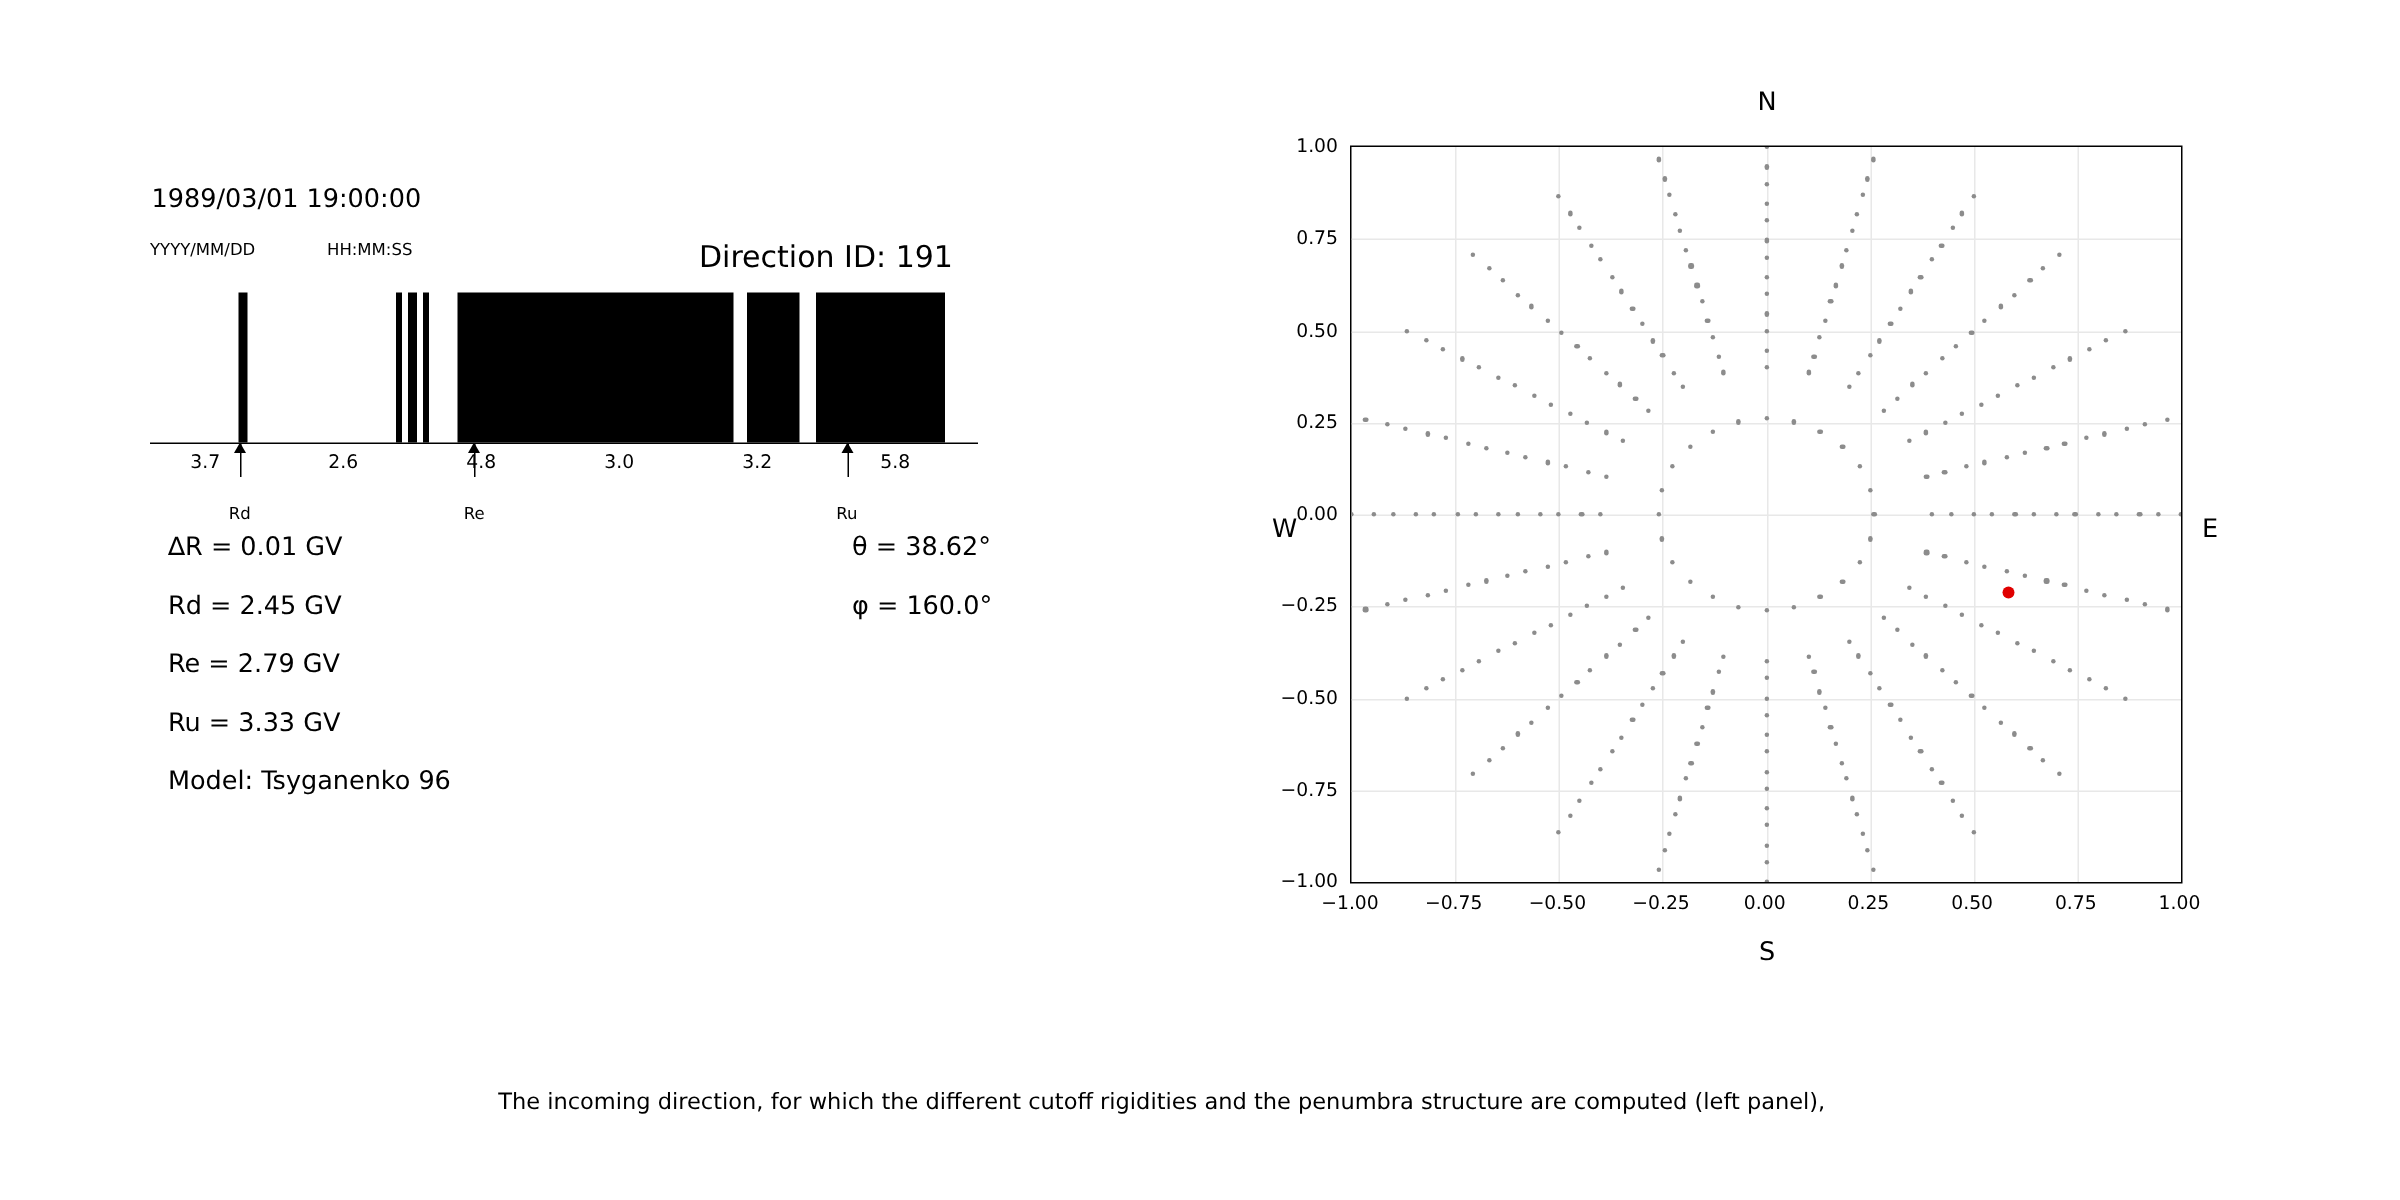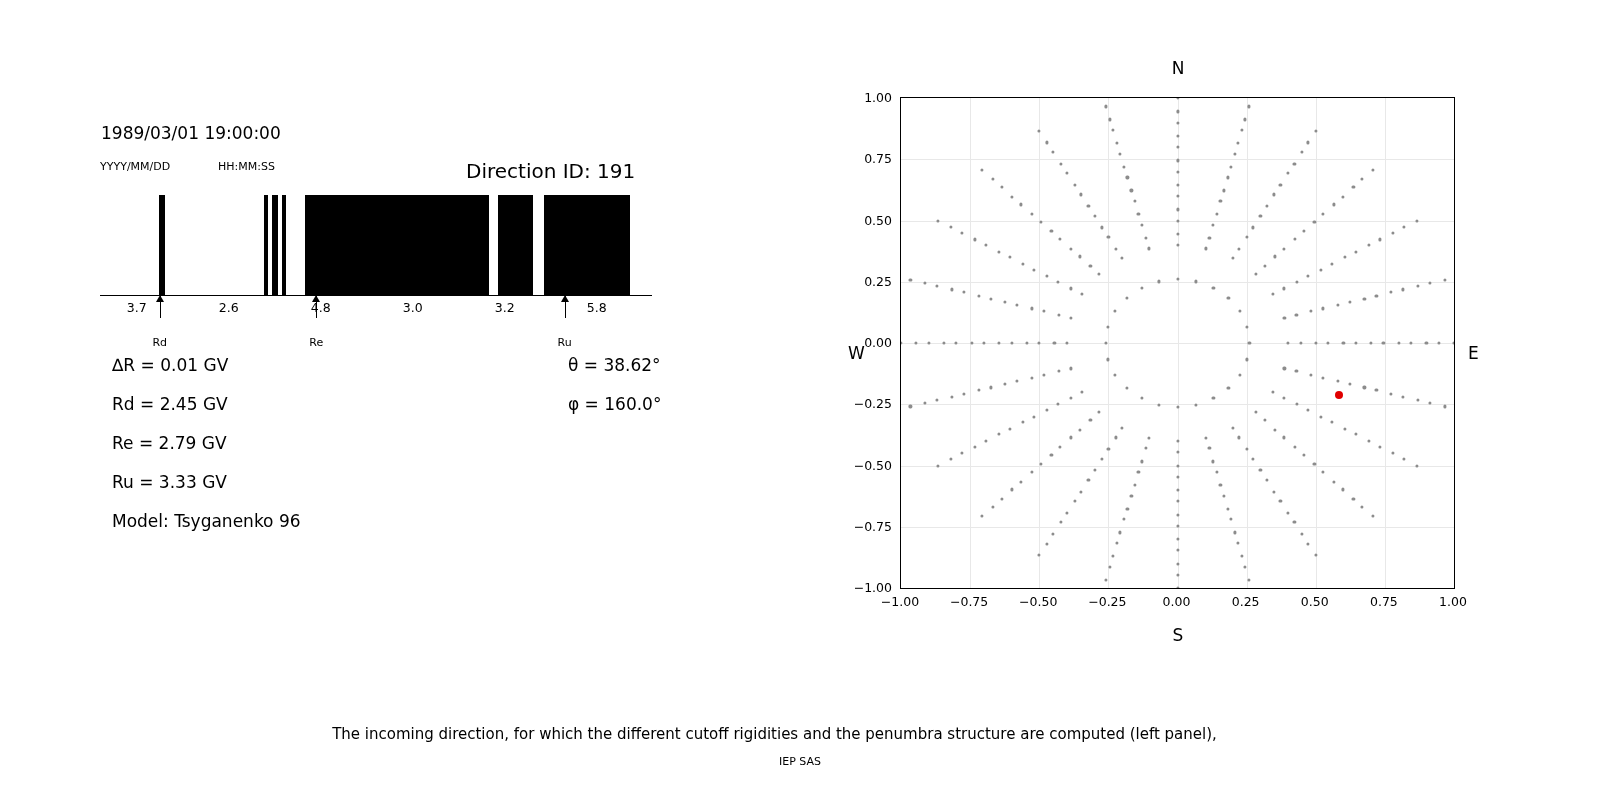--- a/index.html
+++ b/index.html
@@ -672,14 +672,13 @@
         <div class="ytick" style="top: 240.75px;">0.25</div>
         <div class="ytick" style="top: 179.5px;">0.50</div>
         <div class="ytick" style="top: 118.25px;">0.75</div>
         <div class="ytick" style="top: 57px;">1.00</div>
       </div>
   </div>
 
   <div class="caption">
     <div>The incoming direction, for which the different cutoff rigidities and the penumbra structure are computed (left panel),</div>
   </div>
-  <div class="footer">IEP SAS</div>
 </div>
 
 </body></html>

